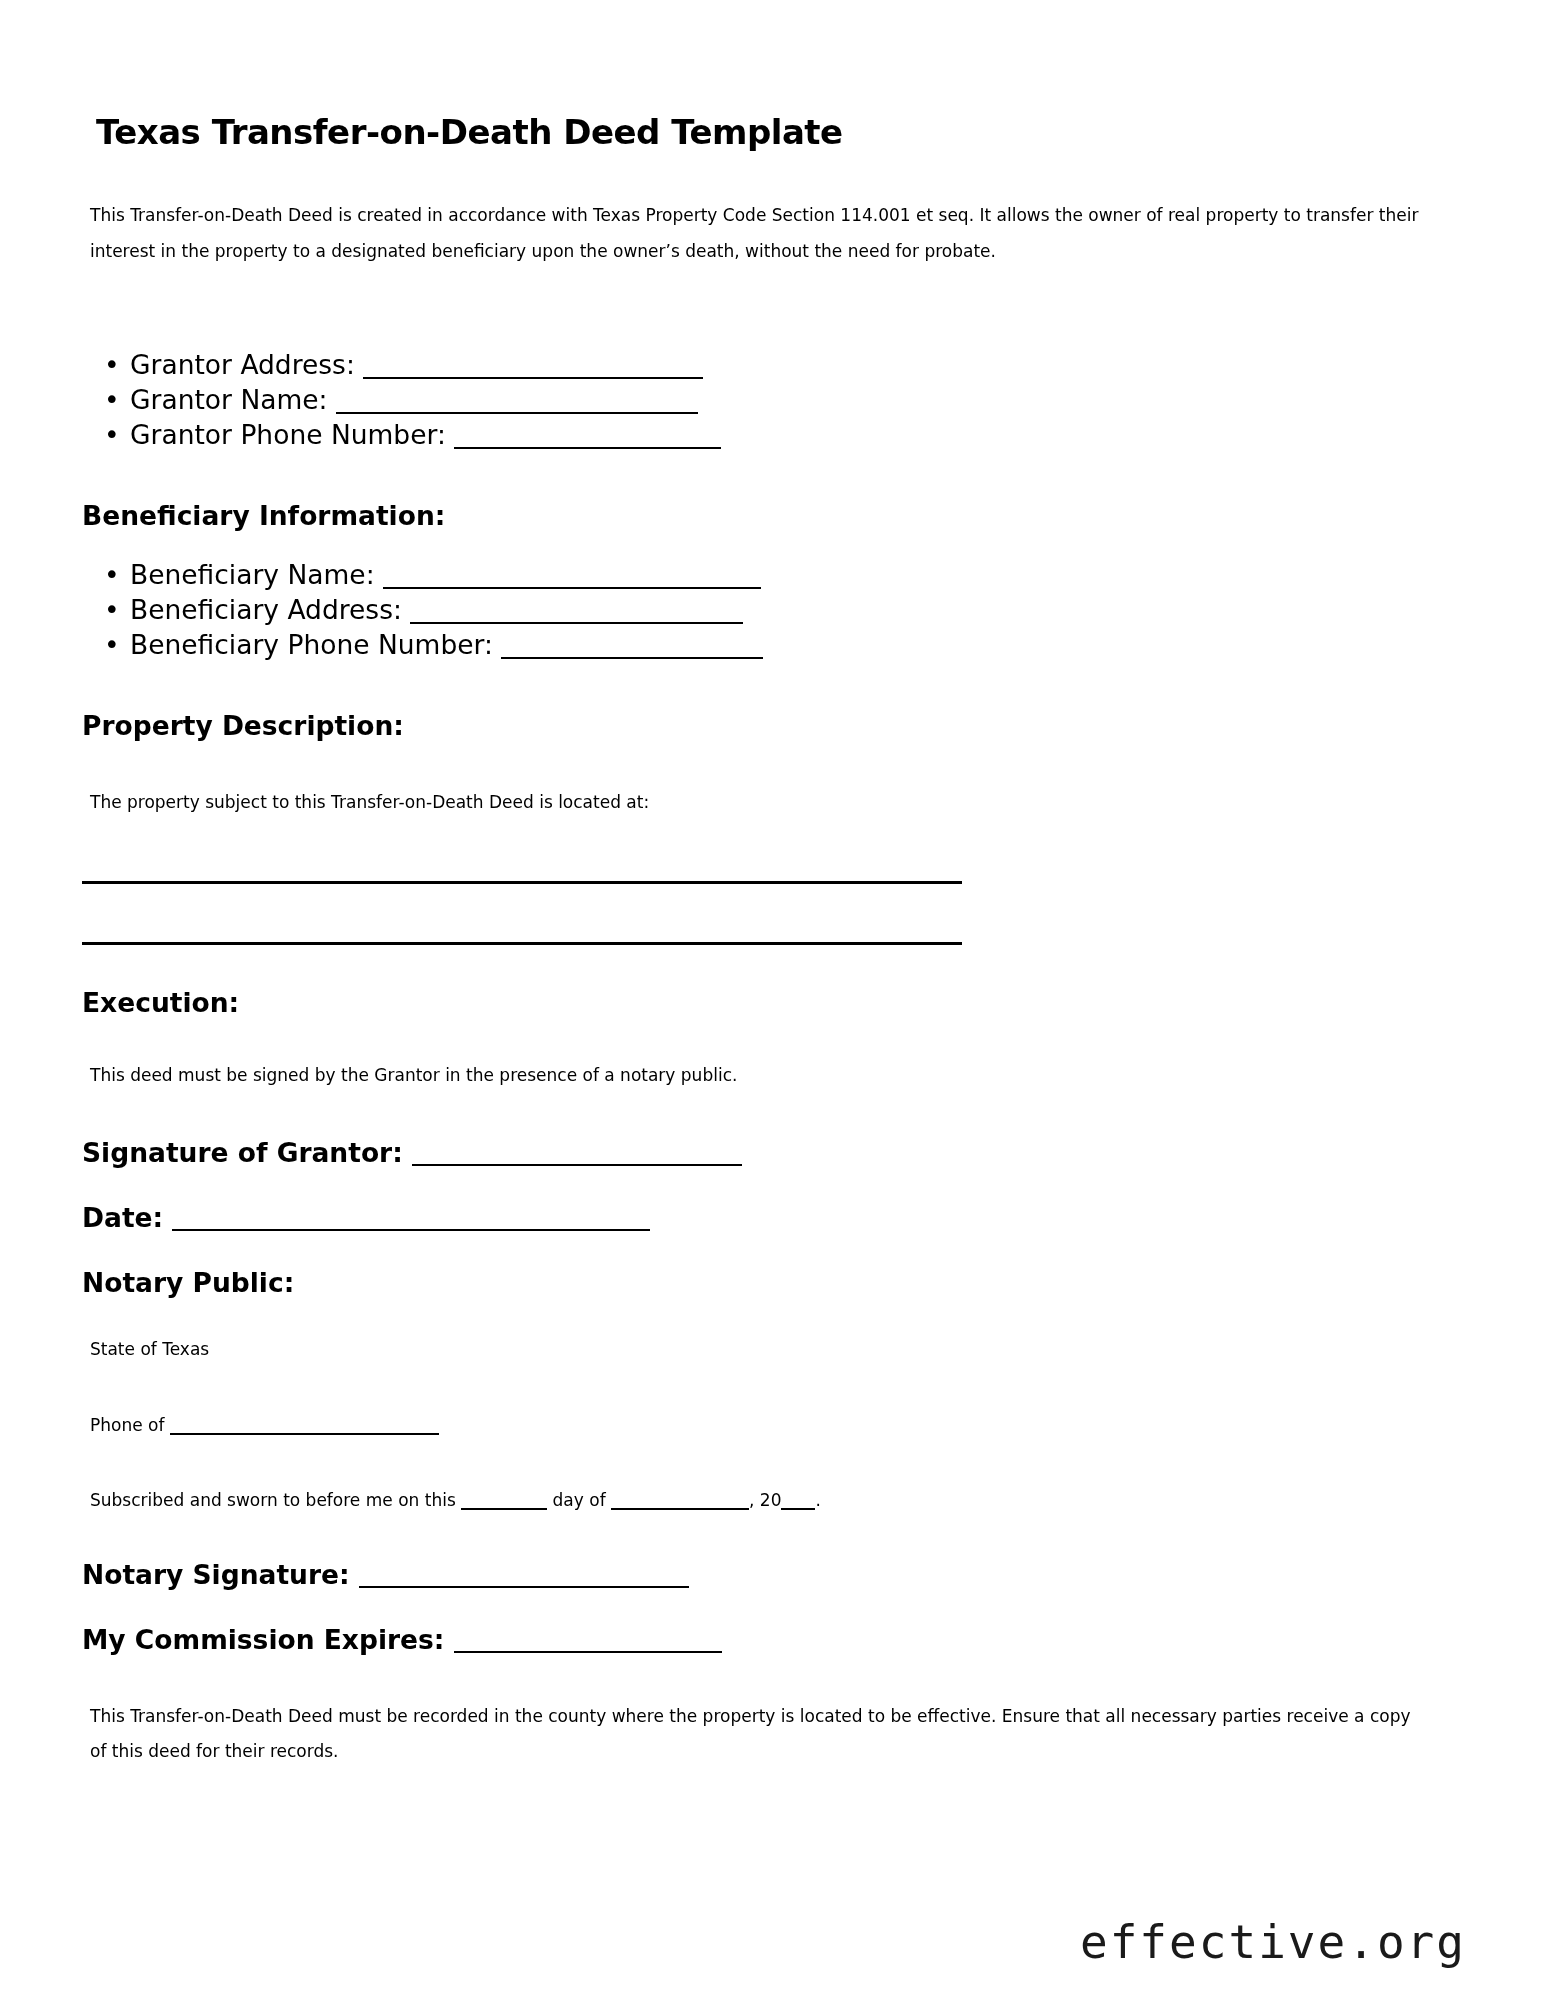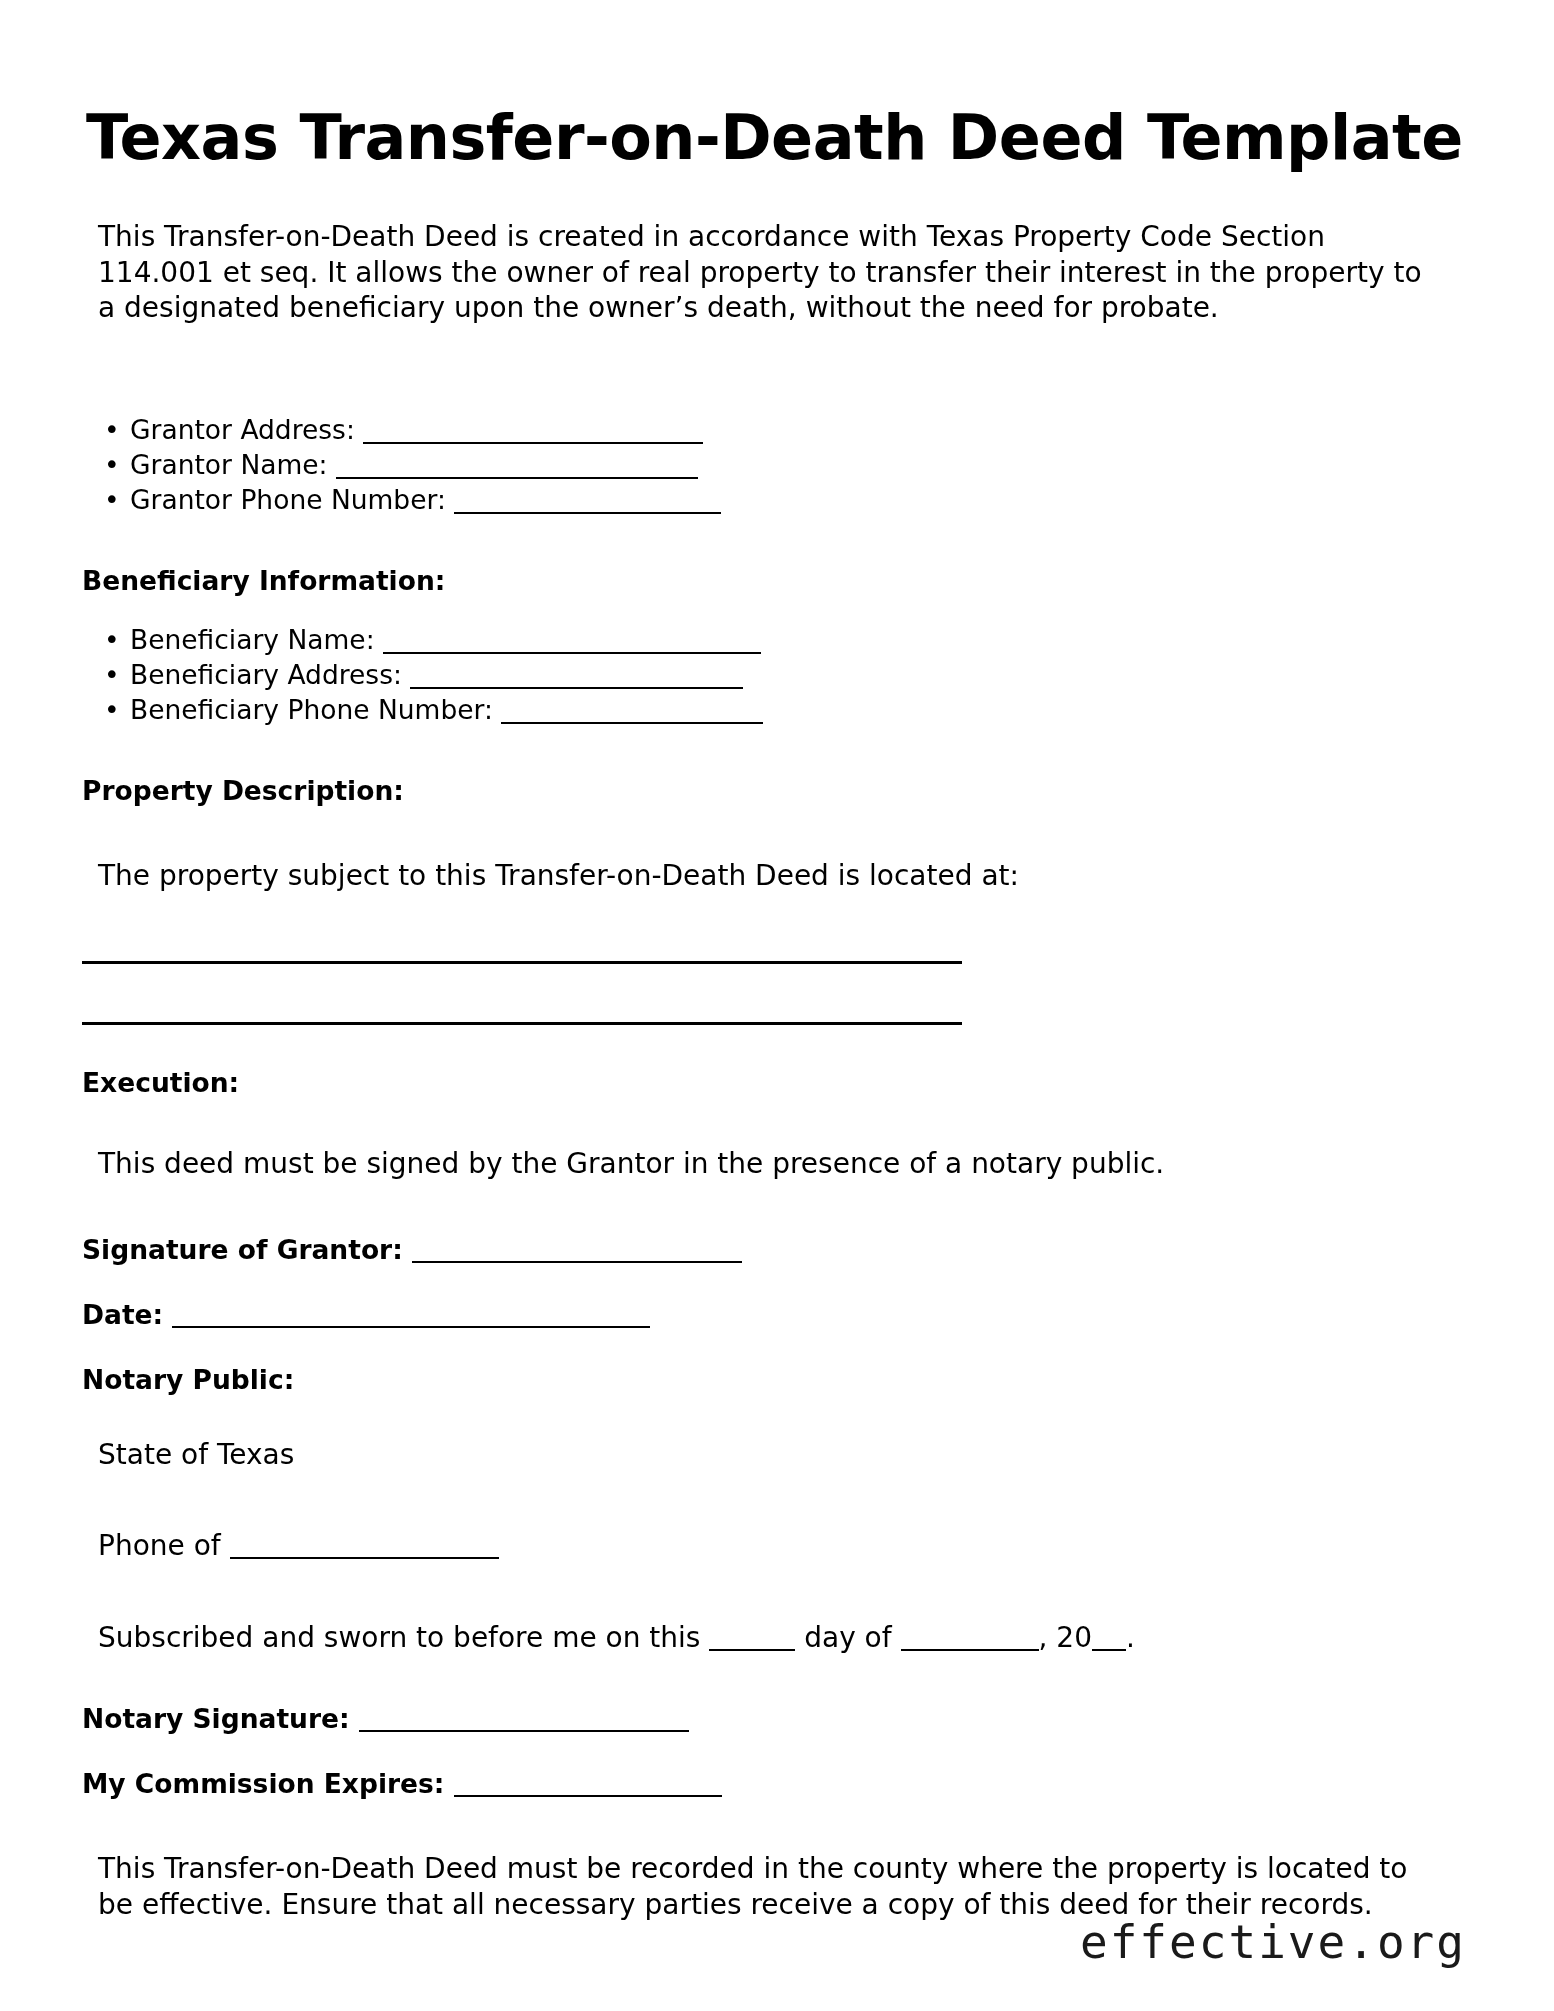--- a/index.html
+++ b/index.html
@@ -28,34 +28,34 @@
   }
   .content {
     position: absolute;
     left: 82px;
     top: 0;
     width: 1390px;
   }
 
   
   .doc-title {
-    font-size: 62px;
+    font-size: 34px;
     font-weight: bold;
     letter-spacing: -0.5px;
     line-height: 1.1;
-    margin: 4px;
+    margin: 14px;
     padding-top: 100px;
     white-space: nowrap;
   }
 
   
   .para {
-    font-size: 28px;
+    font-size: 17px;
     line-height: 35.5px;
-    margin: 16px;
+    margin: 8px;
     max-width: 1335px;
   }
   .para.intro {
     margin-top: 47px;
   }
 
   
   .section-head {
     font-size: 26.5px;
     font-weight: bold;

